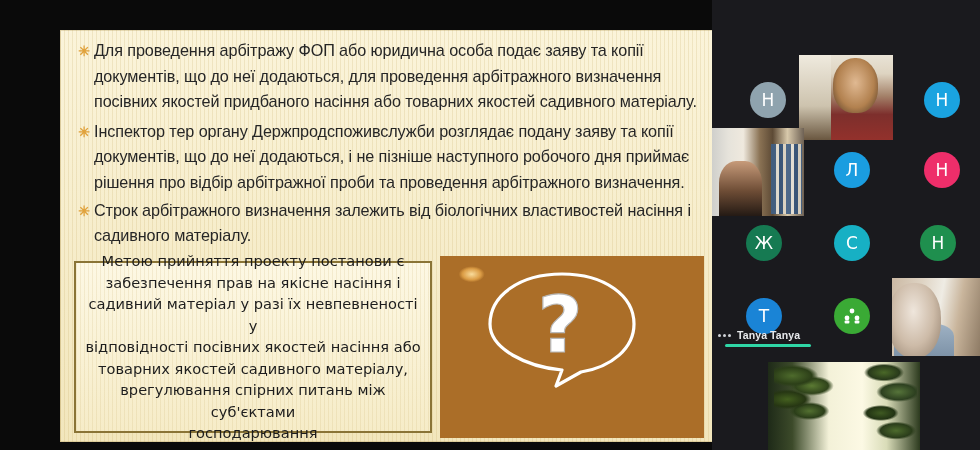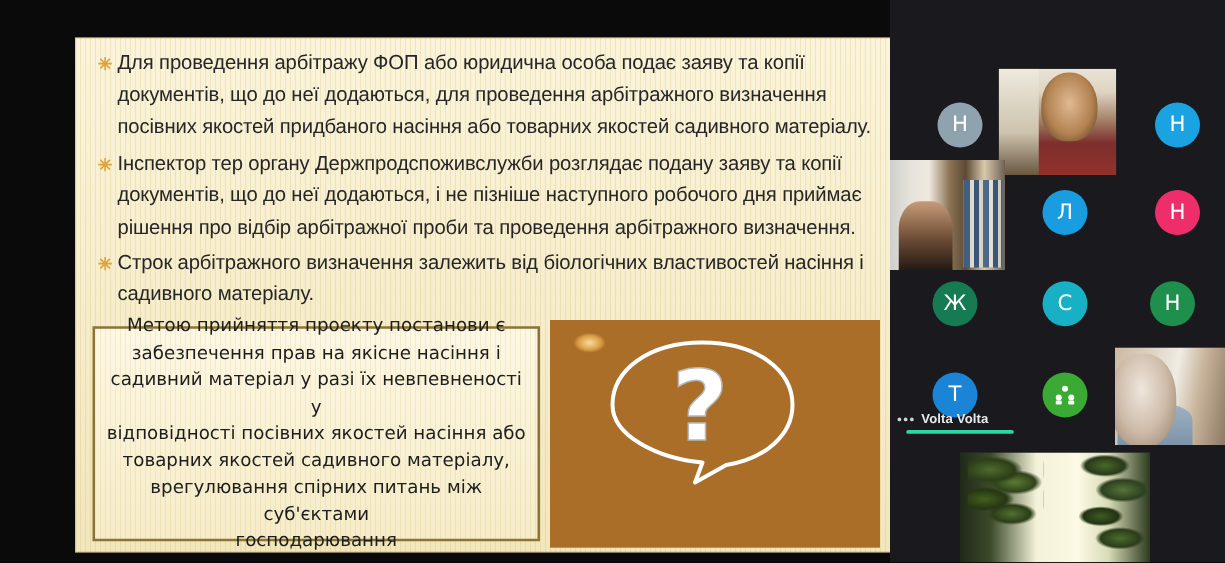--- a/index.html
+++ b/index.html
@@ -407,17 +407,17 @@
     </div>
 
   </div>
 
   <div id="name-bar">
     <span id="dots-icon">
         <i></i>
         <i></i>
         <i></i>
       </span>
-    <span id="name-label">Volta Volta</span>
+    <span id="name-label">Tanya Tanya</span>
   </div>
   <div id="speaking-bar"></div>
 
 </div>
 
 </body></html>

